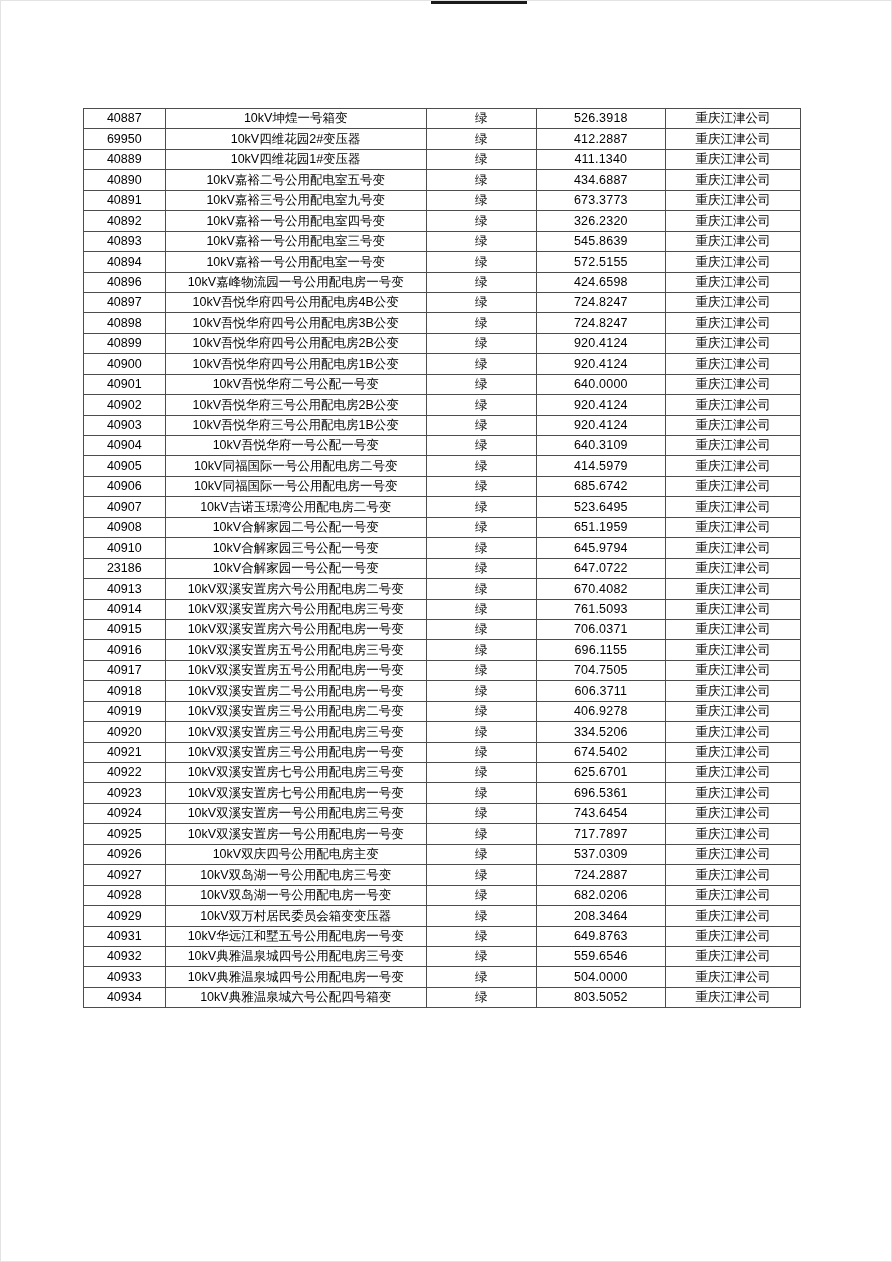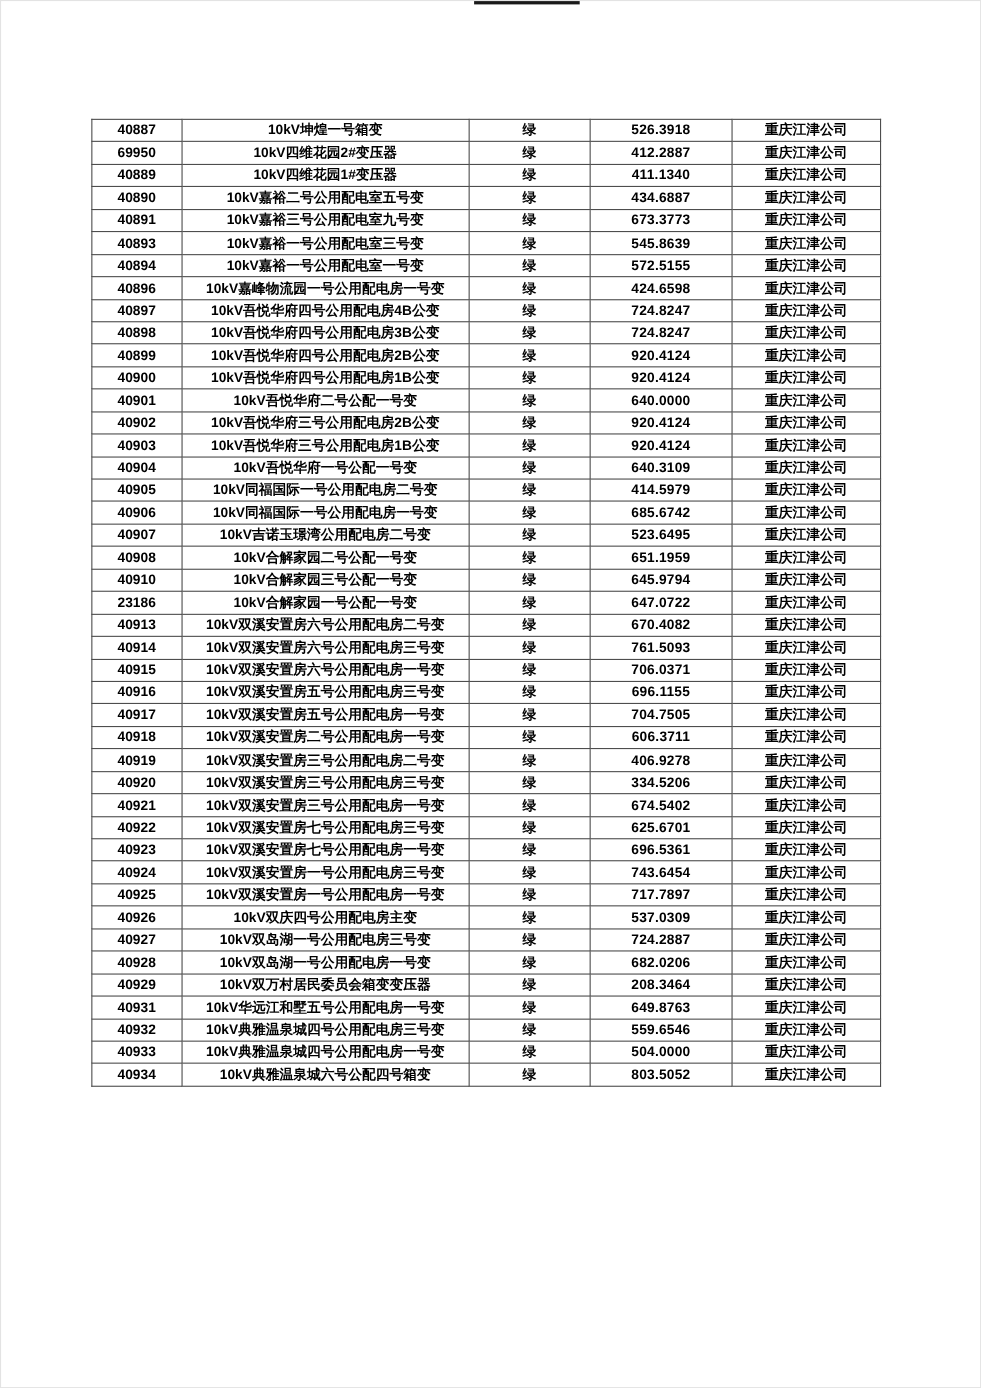--- a/index.html
+++ b/index.html
@@ -9,21 +9,20 @@
     font-family: "Liberation Sans", "DejaVu Sans", sans-serif;
   }
   .page {
     position: relative;
     width: 892px;
     height: 1262px;
     background: #ffffff;
     border: 1px solid #e3e3e3;
     box-sizing: border-box;
     overflow: hidden;
-    font-weight: bold;
   }
   .top-mark {
     position: absolute;
     top: 0;
     left: 430px;
     width: 96px;
     height: 3px;
     background: #1a1a1a;
   }
   table.data-table {
@@ -89,20 +88,27 @@
           <td class="cell-company">重庆江津公司</td>
         </tr>
         <tr>
           <td class="cell-id">40891</td>
           <td class="cell-name">10kV嘉裕三号公用配电室九号变</td>
           <td class="cell-status">绿</td>
           <td class="cell-value">673.3773</td>
           <td class="cell-company">重庆江津公司</td>
         </tr>
         <tr>
+          <td class="cell-id">40892</td>
+          <td class="cell-name">10kV嘉裕一号公用配电室四号变</td>
+          <td class="cell-status">绿</td>
+          <td class="cell-value">326.2320</td>
+          <td class="cell-company">重庆江津公司</td>
+        </tr>
+        <tr>
           <td class="cell-id">40893</td>
           <td class="cell-name">10kV嘉裕一号公用配电室三号变</td>
           <td class="cell-status">绿</td>
           <td class="cell-value">545.8639</td>
           <td class="cell-company">重庆江津公司</td>
         </tr>
         <tr>
           <td class="cell-id">40894</td>
           <td class="cell-name">10kV嘉裕一号公用配电室一号变</td>
           <td class="cell-status">绿</td>

